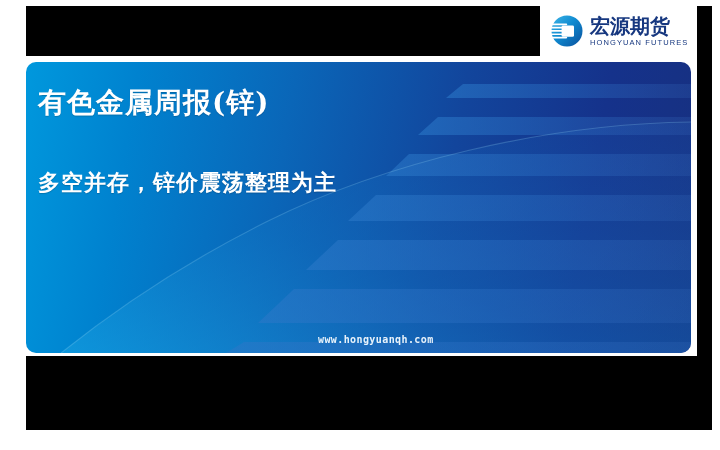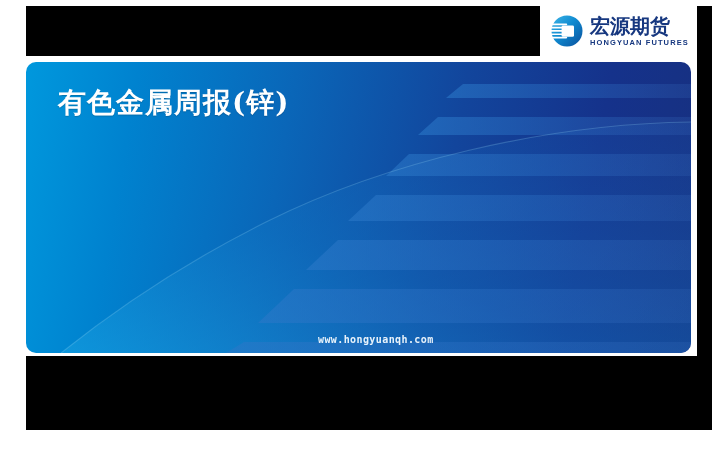--- a/index.html
+++ b/index.html
@@ -86,21 +86,21 @@
     font-family: "DejaVu Sans", "Liberation Sans", sans-serif;
     font-size: 20px;
     font-weight: bold;
     color: #16377f;
     letter-spacing: 0px;
     white-space: nowrap;
   }
   .logo-en {
     font-family: "Liberation Sans", sans-serif;
     font-size: 7.5px;
-    font-weight: bold;
+    font-weight: normal;
     color: #16377f;
     letter-spacing: 1.1px;
     margin-top: 3px;
     white-space: nowrap;
   }
 
   
   .slide {
     position: absolute;
     left: 26px;
@@ -118,21 +118,21 @@
         #17307f 100%);
     box-shadow: 0 0 0 1px rgba(255,255,255,0.35);
   }
   .slide-deco {
     position: absolute;
     inset: 0;
   }
 
   .title-block {
     position: absolute;
-    left: 32px;
+    left: 12px;
     top: 22px;
     right: 20px;
   }
   .slide-title {
     font-family: "DejaVu Serif", "Liberation Serif", serif;
     font-size: 28px;
     font-weight: bold;
     color: #ffffff;
     letter-spacing: 1px;
     white-space: nowrap;
@@ -240,18 +240,19 @@
           <polygon points="268,227 665,227 665,261 232,261" fill="url(#stripeg)"></polygon>
           <polygon points="218,280 665,280 665,291 200,291" fill="url(#stripeg)"></polygon>
         </g>
 
         <path d="M 665,60 C 520,62 360,100 240,160 C 150,205 80,255 35,291" fill="none" stroke="#8fd3f2" stroke-opacity="0.25" stroke-width="1.2"></path>
       </g>
     </svg>
 
     <div class="title-block">
       <div class="slide-title">有色金属周报(锌)</div>
+      <div class="slide-subtitle">多空并存，锌价震荡整理为主</div>
     </div>
 
     <div class="slide-url">www.hongyuanqh.com</div>
   </div>
 
 </div>
 
 </body></html>

